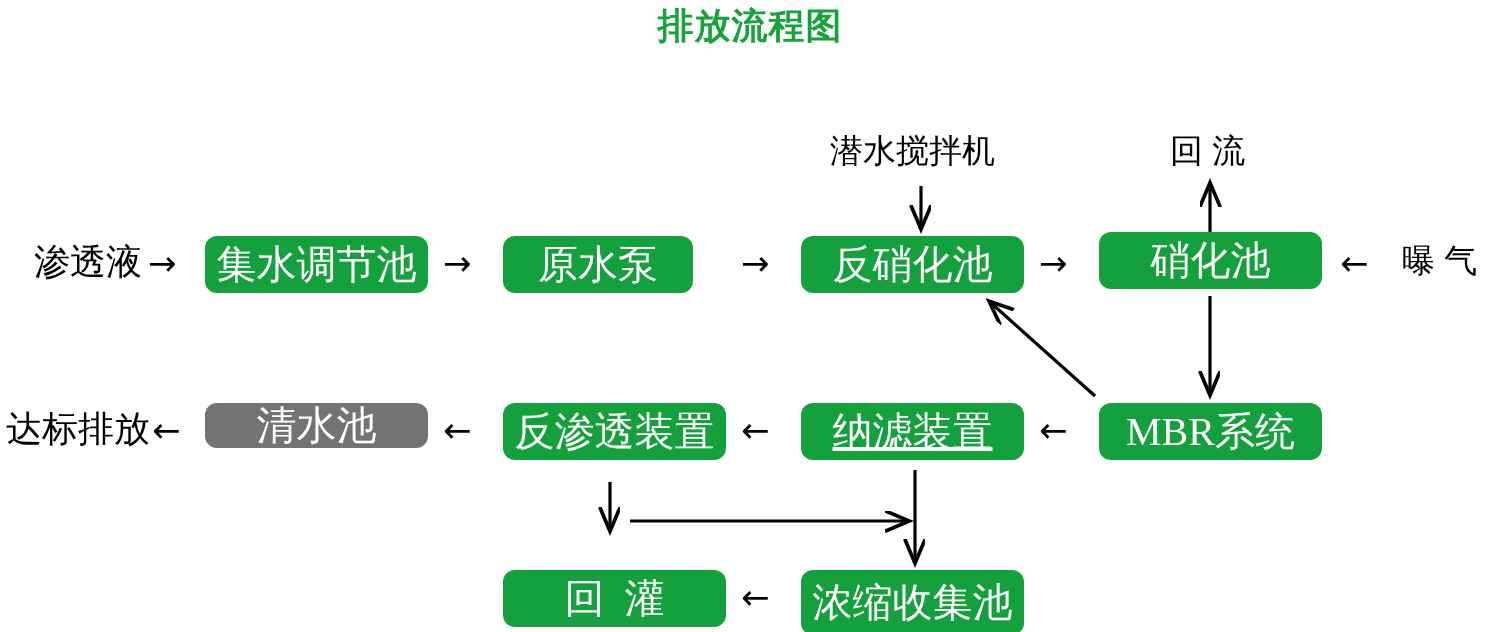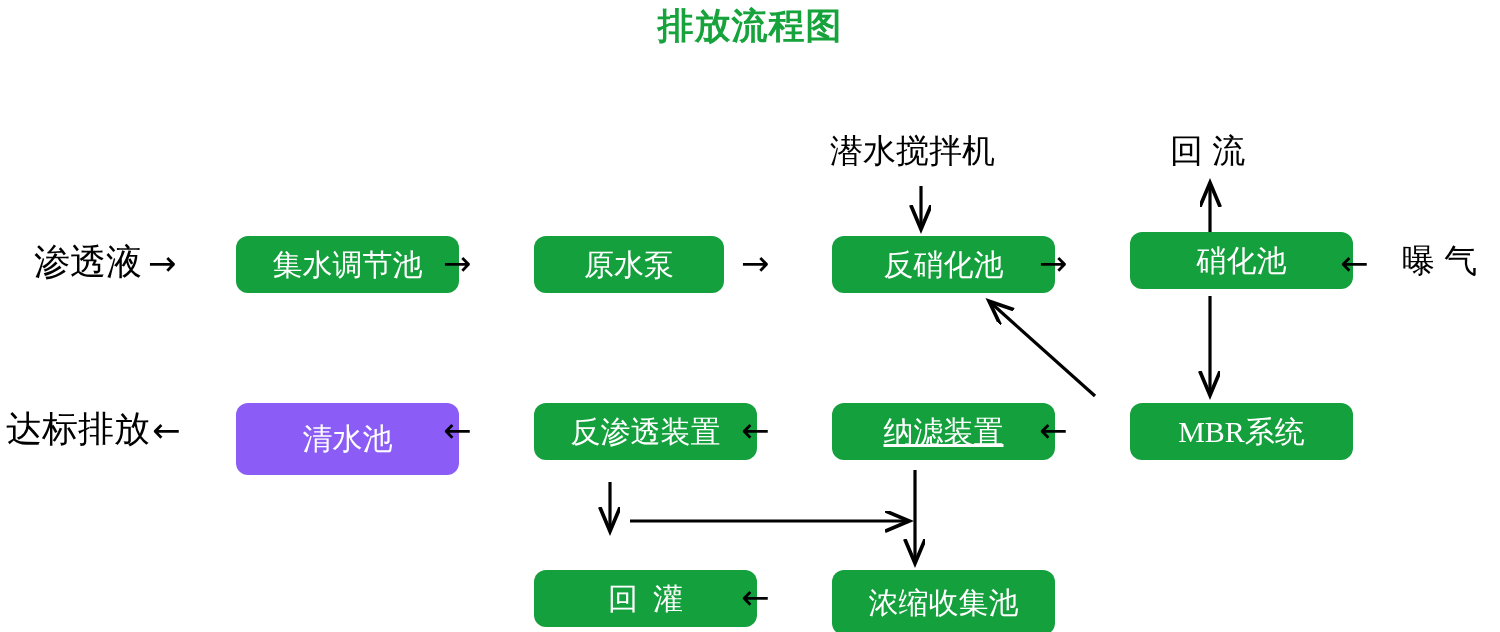--- a/index.html
+++ b/index.html
@@ -32,25 +32,24 @@
   }
   .node {
     position: absolute;
     background: #14a03c;
     border-radius: 12px;
     color: #ffffff;
     display: flex;
     align-items: center;
     justify-content: center;
     font-family: "Liberation Serif", "DejaVu Serif", serif;
-    font-size: 30px;
+    font-size: 40px;
     line-height: 1;
     white-space: pre;
     box-sizing: border-box;
-    margin-left: 31px;
   }
   .plainlabel {
     position: absolute;
     color: #000000;
     font-size: 33px;
     line-height: 1;
     white-space: pre;
     font-family: "Liberation Sans", "DejaVu Sans", sans-serif;
   }
   .arrowglyph {
@@ -91,21 +90,21 @@
         <path d="M 630 521 L 908 521" marker-end="url(#ah)"></path>
         <path d="M 915 470 L 915 562" marker-end="url(#ah)"></path>
       </g>
   </svg>
 
   <div id="nodes-layer">
       <div class="node" style="left: 205px; top: 236px; width: 223px; height: 57px; background: rgb(20, 160, 60); color: rgb(255, 255, 255);">集水调节池</div>
       <div class="node" style="left: 503px; top: 236px; width: 190px; height: 57px; background: rgb(20, 160, 60); color: rgb(255, 255, 255);">原水泵</div>
       <div class="node" style="left: 801px; top: 236px; width: 223px; height: 57px; background: rgb(20, 160, 60); color: rgb(255, 255, 255);">反硝化池</div>
       <div class="node" style="left: 1099px; top: 232px; width: 223px; height: 57px; background: rgb(20, 160, 60); color: rgb(255, 255, 255);">硝化池</div>
-      <div class="node" style="left: 205px; top: 403px; width: 223px; height: 72px; background: #8b5cf6; color: rgb(255, 255, 255);">清水池</div>
+      <div class="node" style="left: 205px; top: 403px; width: 223px; height: 45px; background: #737373; color: rgb(255, 255, 255);">清水池</div>
       <div class="node" style="left: 503px; top: 403px; width: 223px; height: 57px; background: rgb(20, 160, 60); color: rgb(255, 255, 255);">反渗透装置</div>
       <div class="node" style="left: 801px; top: 403px; width: 223px; height: 57px; background: rgb(20, 160, 60); color: rgb(255, 255, 255); text-decoration: underline;">纳滤装置</div>
       <div class="node" style="left: 1099px; top: 403px; width: 223px; height: 57px; background: rgb(20, 160, 60); color: rgb(255, 255, 255);">MBR系统</div>
       <div class="node" style="left: 503px; top: 570px; width: 223px; height: 57px; background: rgb(20, 160, 60); color: rgb(255, 255, 255);">回  灌</div>
       <div class="node" style="left: 801px; top: 570px; width: 223px; height: 65px; background: rgb(20, 160, 60); color: rgb(255, 255, 255);">浓缩收集池</div>
     </div>
   <div id="labels-layer">
       <div class="plainlabel" style="left: 34px; top: 244px; font-size: 36px; color: rgb(0, 0, 0);">渗透液</div>
       <div class="plainlabel" style="left: 830px; top: 134px; font-size: 33px; color: rgb(0, 0, 0);">潜水搅拌机</div>
       <div class="plainlabel" style="left: 1170px; top: 134px; font-size: 33px; color: rgb(0, 0, 0);">回 流</div>

